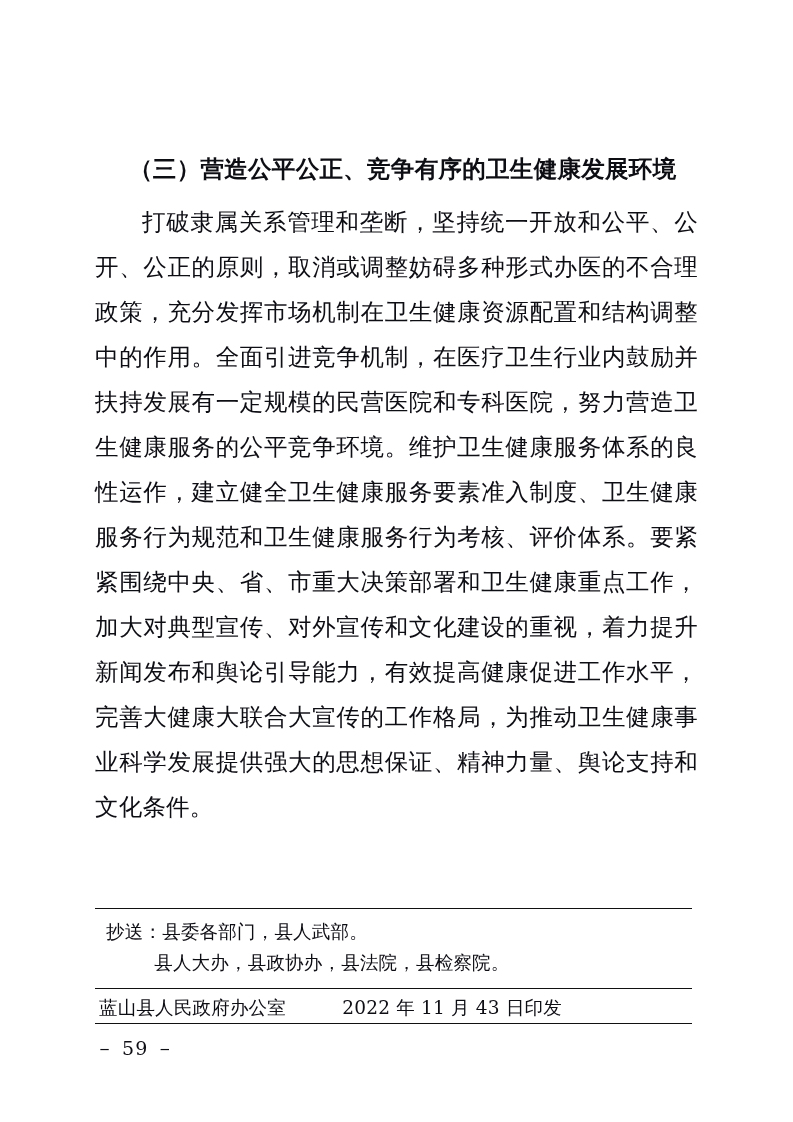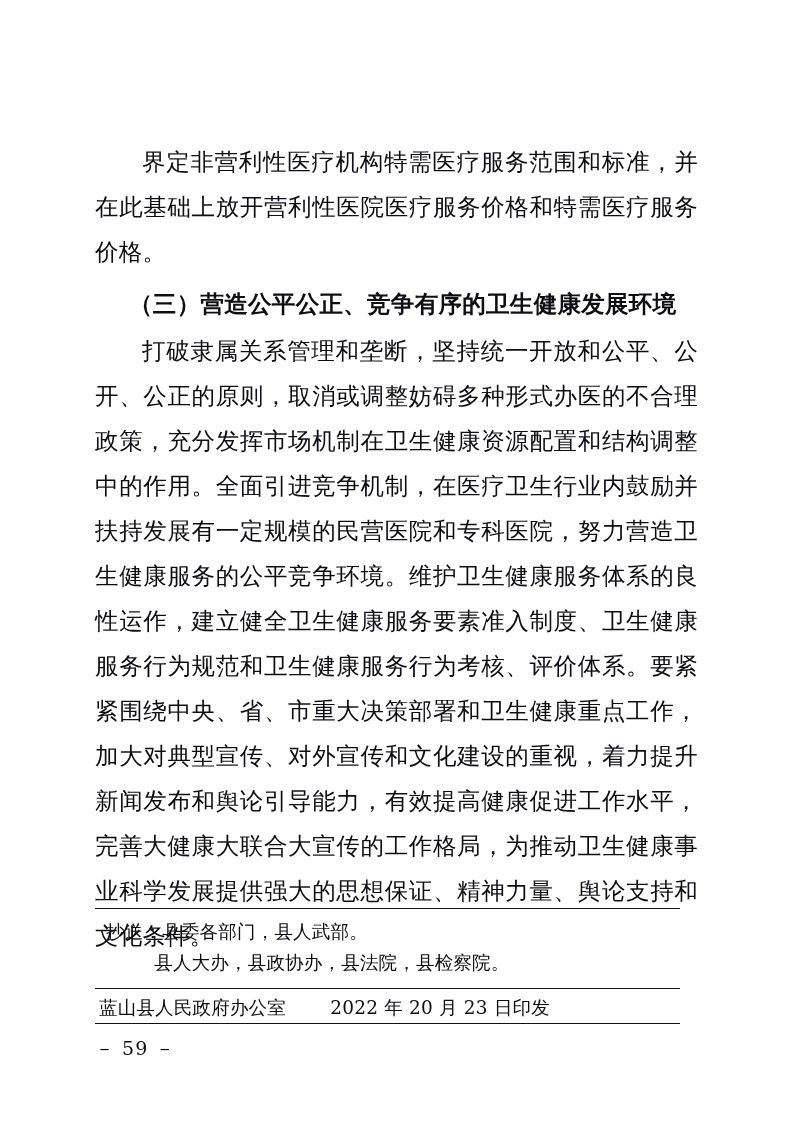--- a/index.html
+++ b/index.html
@@ -38,26 +38,26 @@
   .heading {
     font-family: "DejaVu Sans", "Liberation Sans", sans-serif;
     font-weight: bold;
     font-size: 23.5px;
     line-height: 46px;
     margin: 6px 0 2px 0;
     text-indent: 1.45em;
     letter-spacing: 0.3px;
   }
   .body-block {
-    margin-top: 2px;
+    margin-top: 8px;
   }
   .footer {
     position: absolute;
     left: 95px;
-    right: 113px;
+    right: 101px;
     bottom: 60px;
   }
   .rule {
     border: 0;
     border-top: 1.2px solid #111;
     margin: 0;
   }
   .copy-block {
     font-size: 18.5px;
     line-height: 31px;
@@ -97,36 +97,35 @@
     padding-top: 12px;
     padding-right: 18px;
     letter-spacing: 1px;
   }
 </style>
 </head>
 <body>
 
 <div class="page">
 
-  <p class="para para-indent">界定非营利性医疗机构特需医疗服务范围和标准，并在此基础上放开营利性医院医疗服务价格和特需医疗服务价格。</p>
 
   <h2 class="heading">（三）营造公平公正、竞争有序的卫生健康发展环境</h2>
 
   <div class="body-block">
     <p class="para para-indent">打破隶属关系管理和垄断，坚持统一开放和公平、公开、公正的原则，取消或调整妨碍多种形式办医的不合理政策，充分发挥市场机制在卫生健康资源配置和结构调整中的作用。全面引进竞争机制，在医疗卫生行业内鼓励并扶持发展有一定规模的民营医院和专科医院，努力营造卫生健康服务的公平竞争环境。维护卫生健康服务体系的良性运作，建立健全卫生健康服务要素准入制度、卫生健康服务行为规范和卫生健康服务行为考核、评价体系。要紧紧围绕中央、省、市重大决策部署和卫生健康重点工作，加大对典型宣传、对外宣传和文化建设的重视，着力提升新闻发布和舆论引导能力，有效提高健康促进工作水平，完善大健康大联合大宣传的工作格局，为推动卫生健康事业科学发展提供强大的思想保证、精神力量、舆论支持和文化条件。</p>
   </div>
 
   <div class="footer">
     <hr class="rule">
     <div class="copy-block">
       <div class="copy-line-1">
         <span>抄送：</span><span>县委各部门，县人武部。</span>
       </div>
       <span class="copy-line-2">县人大办，县政协办，县法院，县检察院。</span>
     </div>
     <div class="issuer-row">
       <span class="issuer-left">蓝山县人民政府办公室</span>
-      <span class="issuer-right">2022 年 20 月 23 日印发</span>
+      <span class="issuer-right">2022 年 11 月 43 日印发</span>
     </div>
     <div class="page-number">－ 59 －</div>
   </div>
 
 </div>
 
 </body></html>

